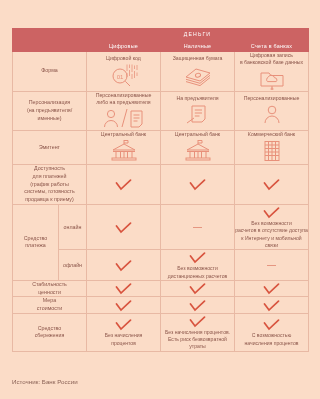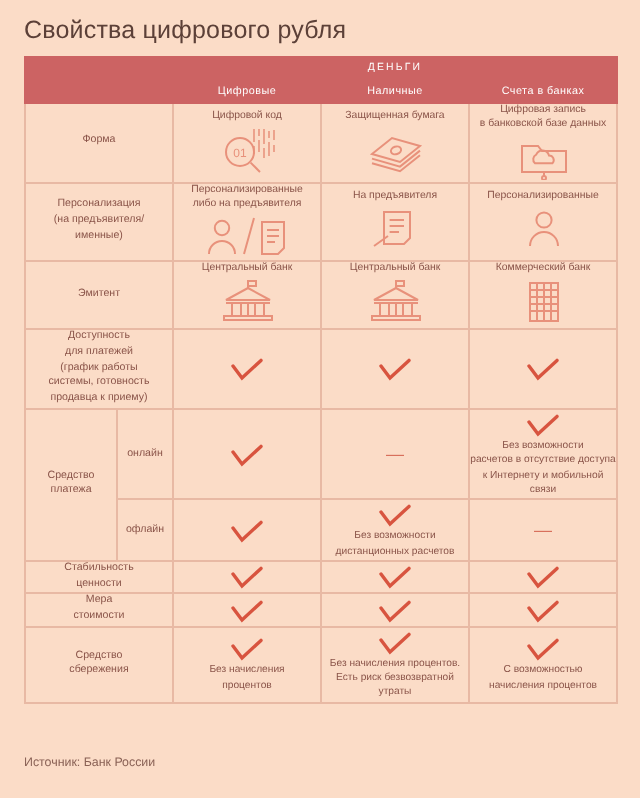--- a/index.html
+++ b/index.html
@@ -47,21 +47,20 @@
     position:absolute;left:12px;top:378px;
     font-size:6.2px;color:#8a6256;
   }
   svg{display:block;margin:0 auto;}
 </style>
 </head>
 <body>
 
 <div class="page">
 
-  <div class="title">Свойства цифрового рубля</div>
 
   <table class="tbl">
     <colgroup>
       <col style="width:46px">
         <col style="width:28px">
       <col style="width:74px">
         <col style="width:74px">
         <col style="width:74px">
     </colgroup>
 

